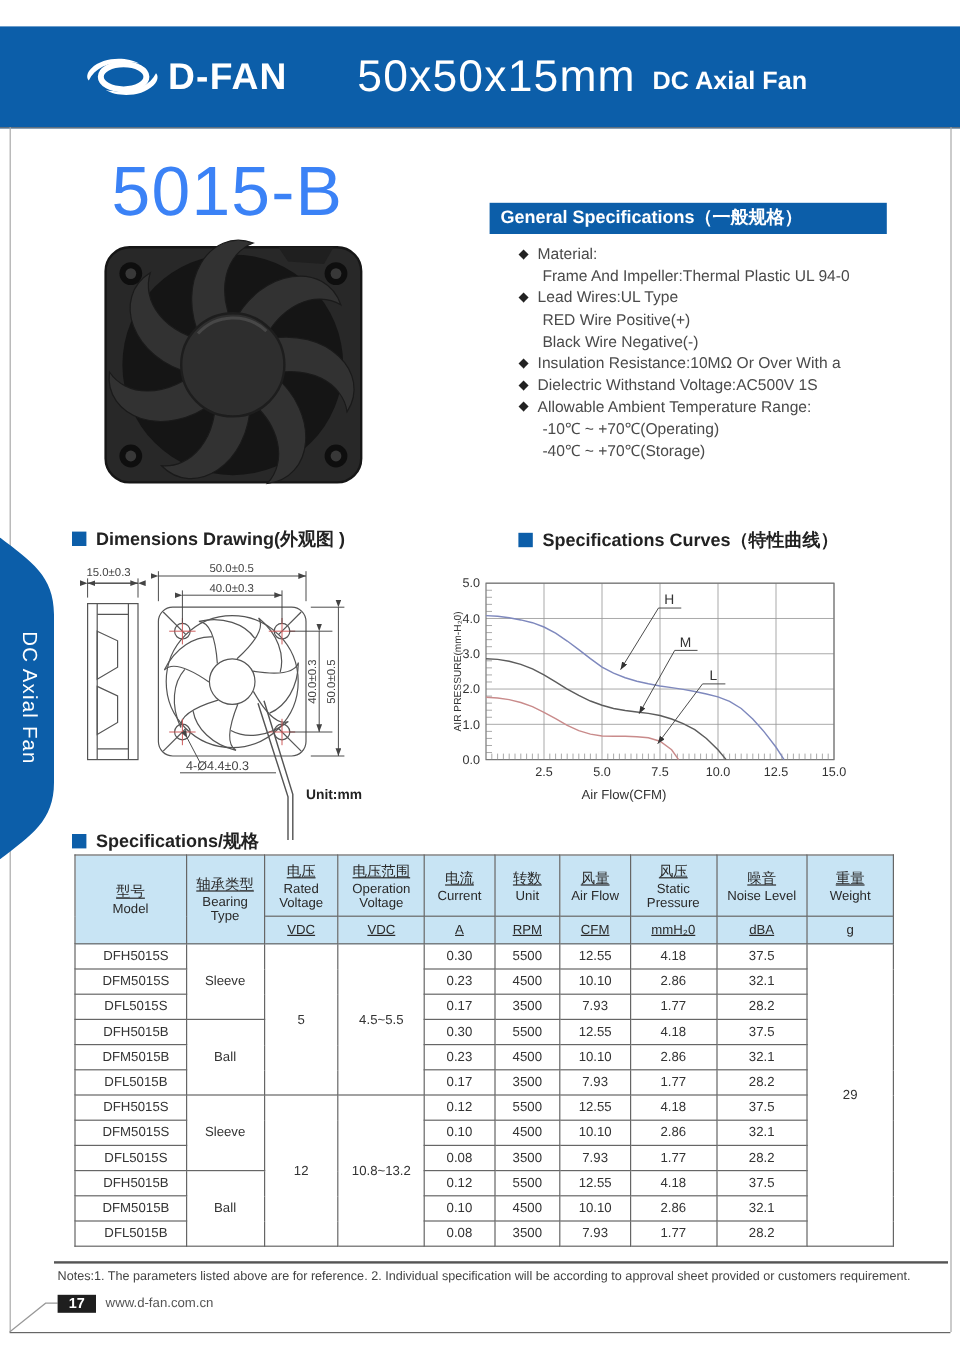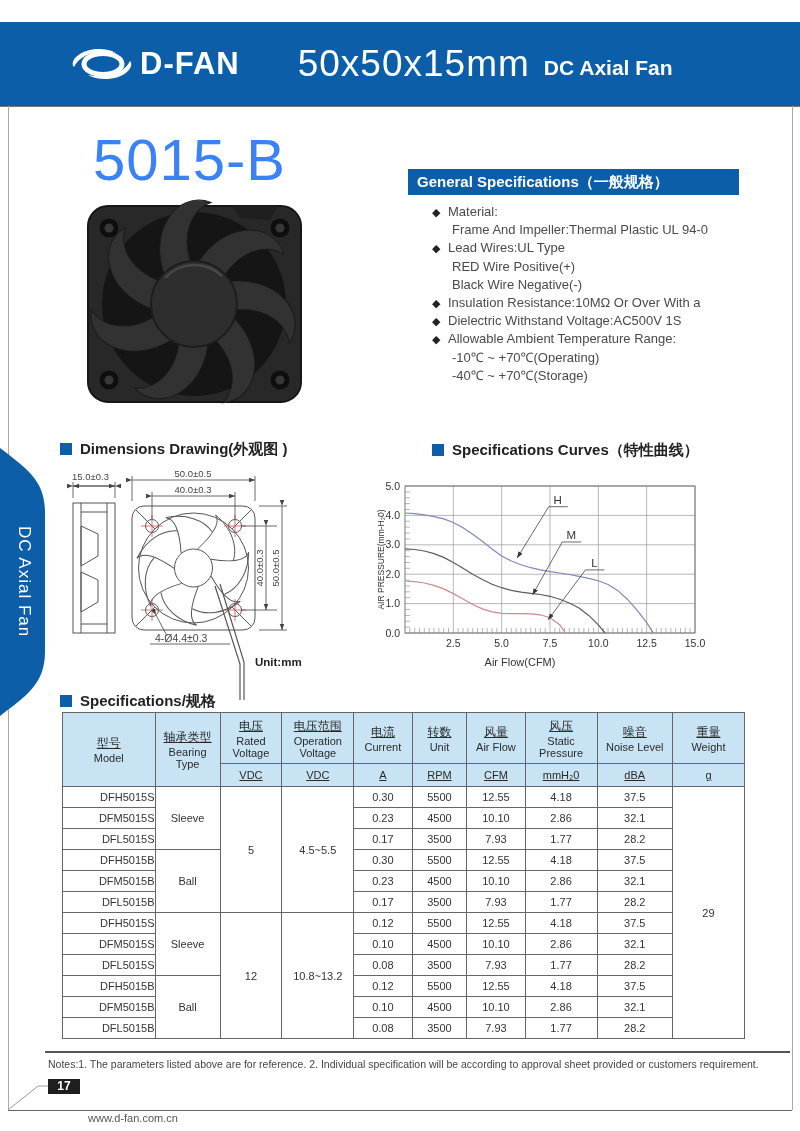--- a/index.html
+++ b/index.html
@@ -41,32 +41,32 @@
   
   .sec-title{position:absolute;font-size:15px;font-weight:bold;color:#222;}
   .sec-title .sq{display:inline-block;width:12px;height:12px;background:#0c5ea9;margin-right:8px;
       vertical-align:-1px;}
 
   
   .notes-rule{position:absolute;left:45px;top:1051px;width:745px;height:2px;background:#555;}
   .notes{position:absolute;left:48px;top:1058px;width:740px;font-size:10.5px;color:#444;}
   .page-badge{position:absolute;left:48px;top:1079px;width:32px;height:15px;background:#1e1e1e;
       color:#fff;font-size:12px;font-weight:bold;text-align:center;line-height:15px;}
-  .site-url{position:absolute;left:88px;top:1080px;font-size:11px;color:#555;margin-top:32px;}
+  .site-url{position:absolute;left:88px;top:1080px;font-size:11px;color:#555;}
 
   
   .spec-table-wrap{position:absolute;left:62px;top:712px;width:683px;}
   table.spec{border-collapse:collapse;width:100%;table-layout:fixed;}
   table.spec th,table.spec td{border:1px solid #666;font-weight:normal;text-align:center;
       font-size:11px;color:#333;padding:0;}
   table.spec thead th{background:#c8e4f4;color:#2a2a2a;}
   table.spec thead tr.r1 th{height:50px;}
   table.spec thead tr.r2 th{height:22px;text-decoration:underline;}
   table.spec tbody td{height:20px;}
-  table.spec td.model-cell{text-align:right;padding-left:9px;}
+  table.spec td.model-cell{text-align:center;padding-left:9px;}
   .hdr-zh{font-size:12px;text-decoration:underline;}
   .hdr-en{font-size:11px;}
 
   svg text{font-family:"Liberation Sans",sans-serif;}
 </style>
 </head>
 <body>
 
 <div class="topbar">
   <div class="logo-wrap">

